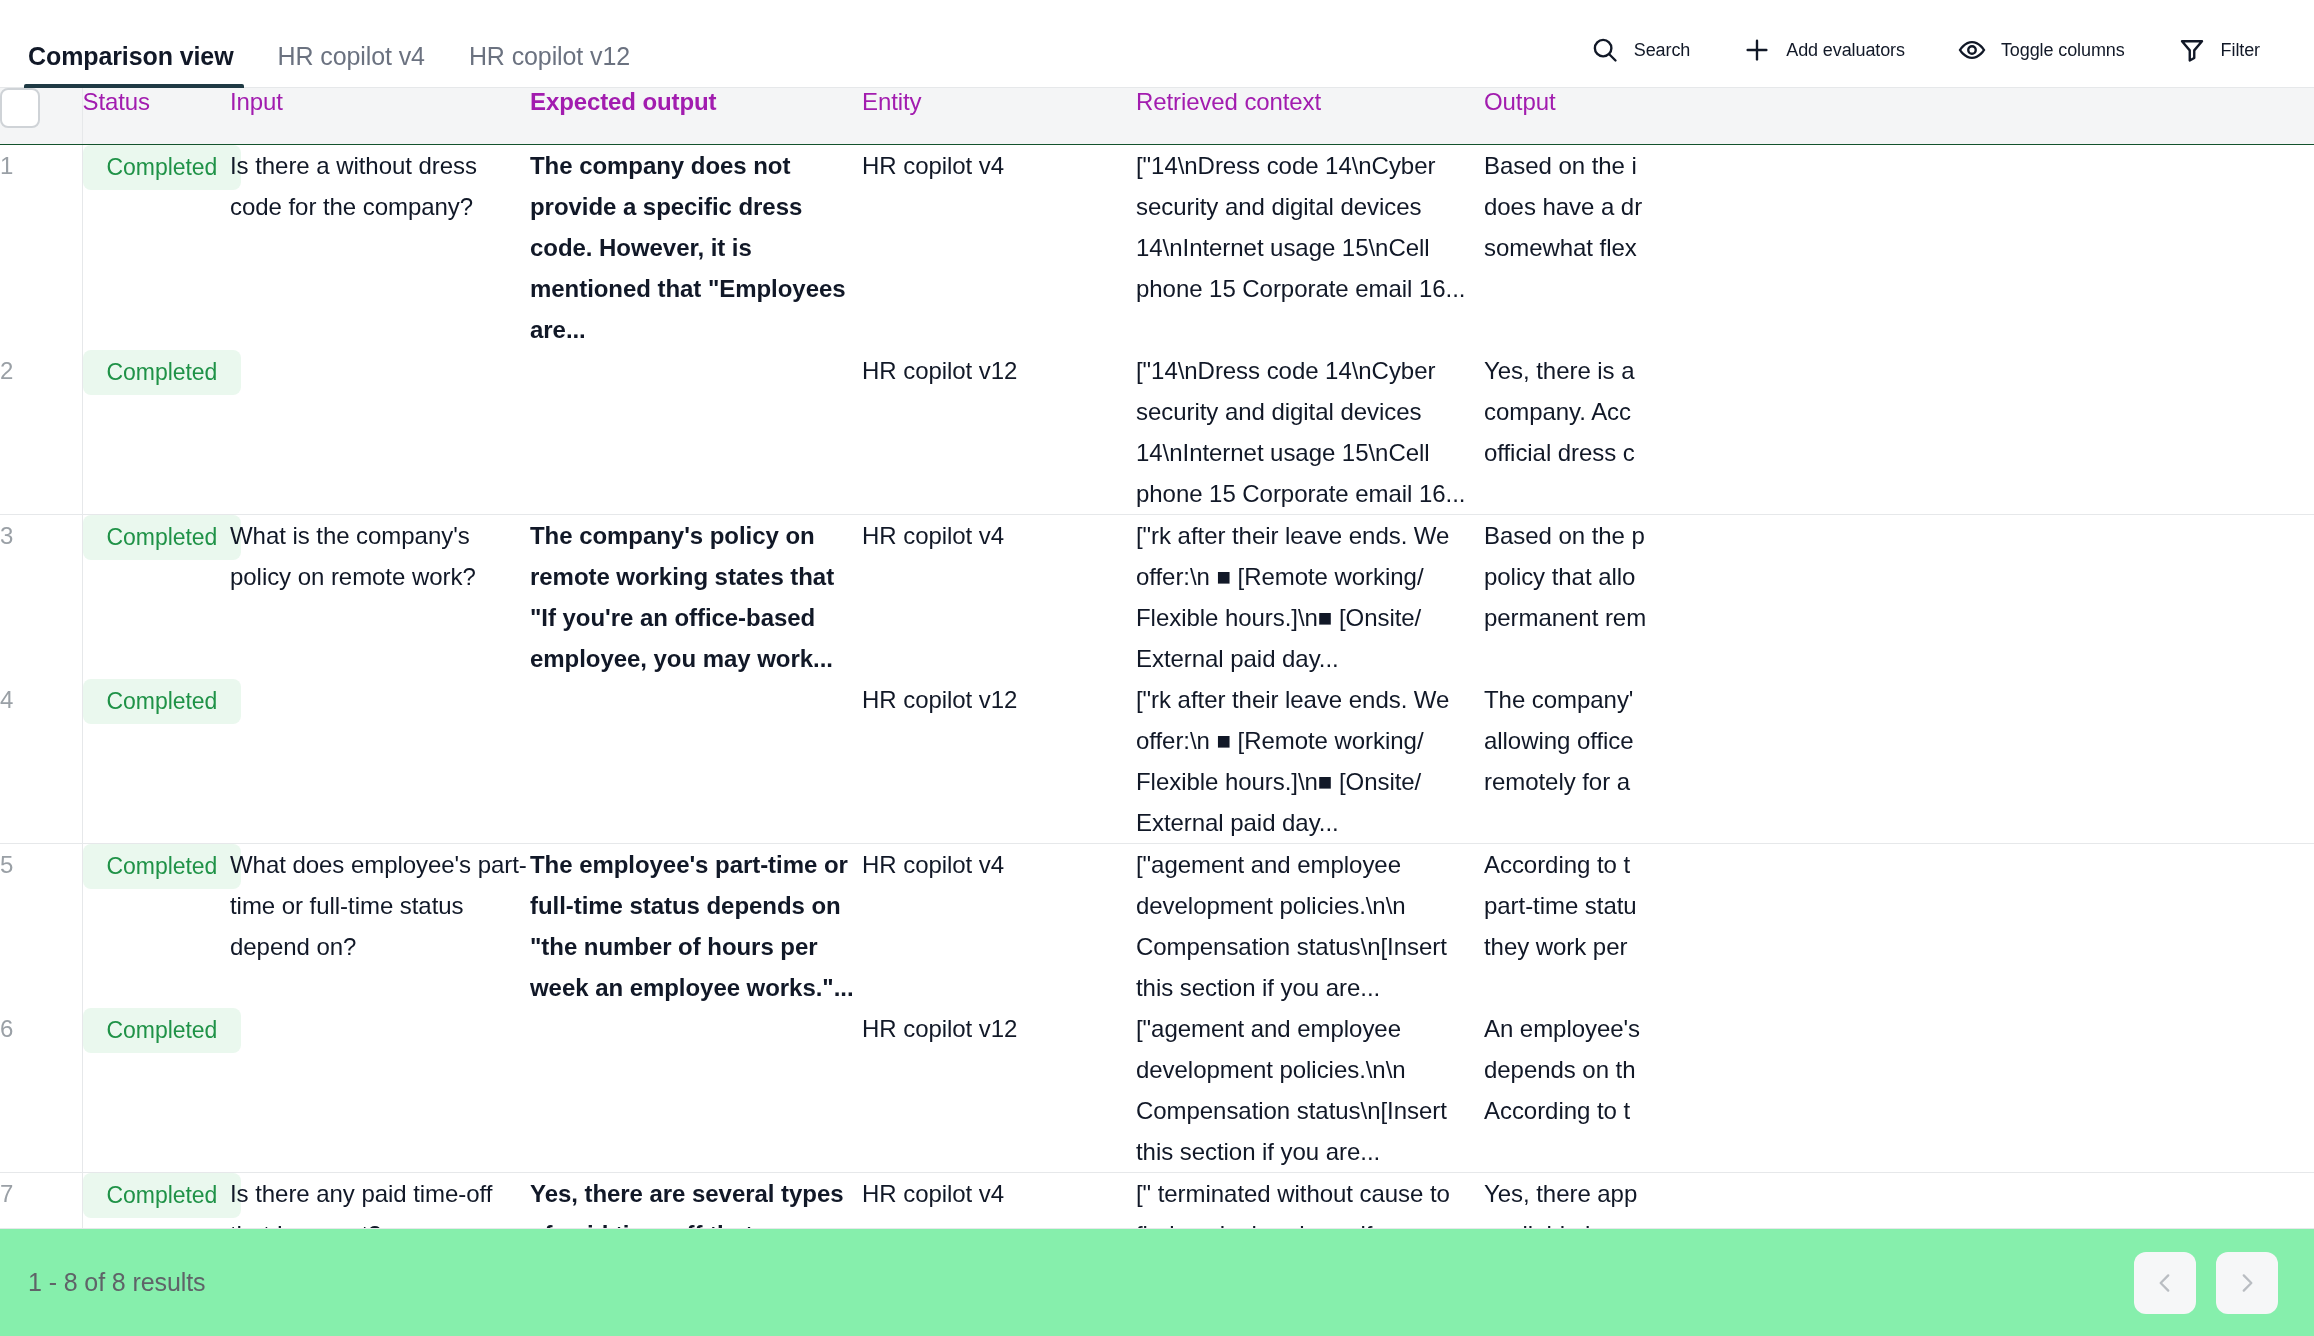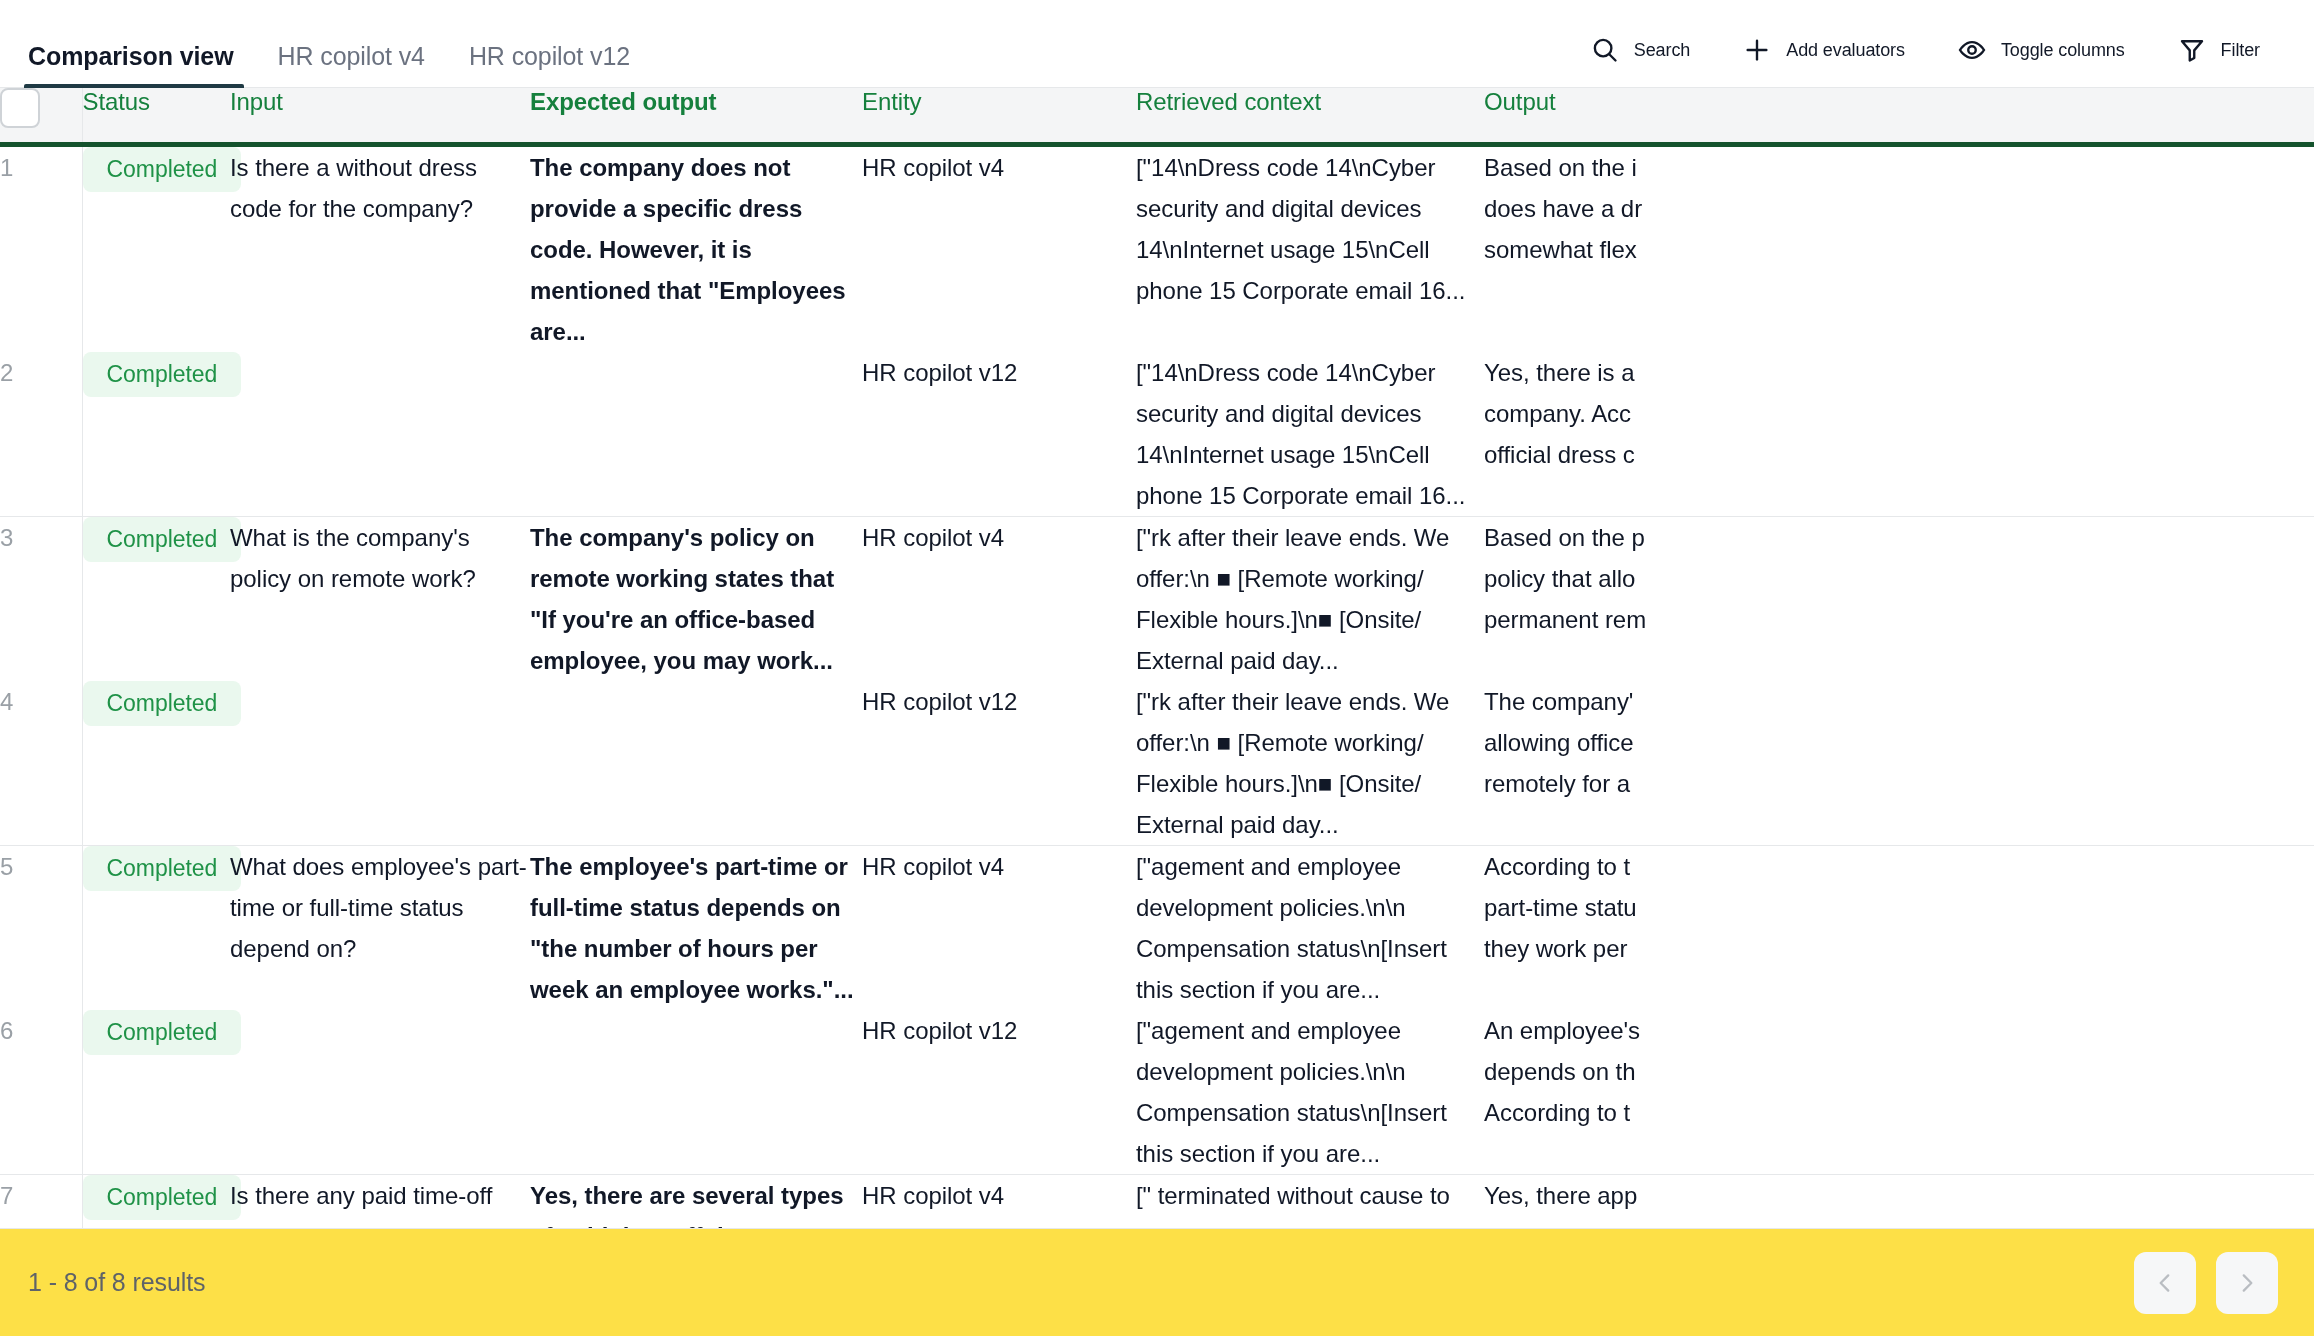--- a/index.html
+++ b/index.html
@@ -108,24 +108,24 @@
     vertical-align: top;
     padding: 0;
   }
 
   thead tr {
     height: 56px;
     background: #f4f5f6;
   }
   thead th {
     background: #f4f5f6;
-    border-bottom: 5px solid #14532d;
+    border-bottom: 1px solid #14532d;
     font-size: 24px;
     font-weight: normal;
-    color: #15803d;
+    color: #a21caf;
     vertical-align: middle;
     padding-top: 2px;
     letter-spacing: -0.1px;
   }
 
   
   .c-check  { width: 82px; }
   .c-status { width: 148px; }
   .c-input  { width: 300px; }
   .c-exp    { width: 332px; font-weight: bold; }
@@ -203,21 +203,21 @@
   .out-line { display: block; white-space: nowrap; }
 
   
   .footer {
     height: 108px;
     min-height: 108px;
     border-top: 1px solid #e6e8ea;
     display: flex;
     align-items: center;
     padding: 0 36px 0 28px;
-    background: #fde047;
+    background: #86efac;
   }
   .results-text {
     font-size: 25px;
     color: #5f6368;
     letter-spacing: -0.1px;
   }
   .pager {
     margin-left: auto;
     display: flex;
     gap: 20px;

